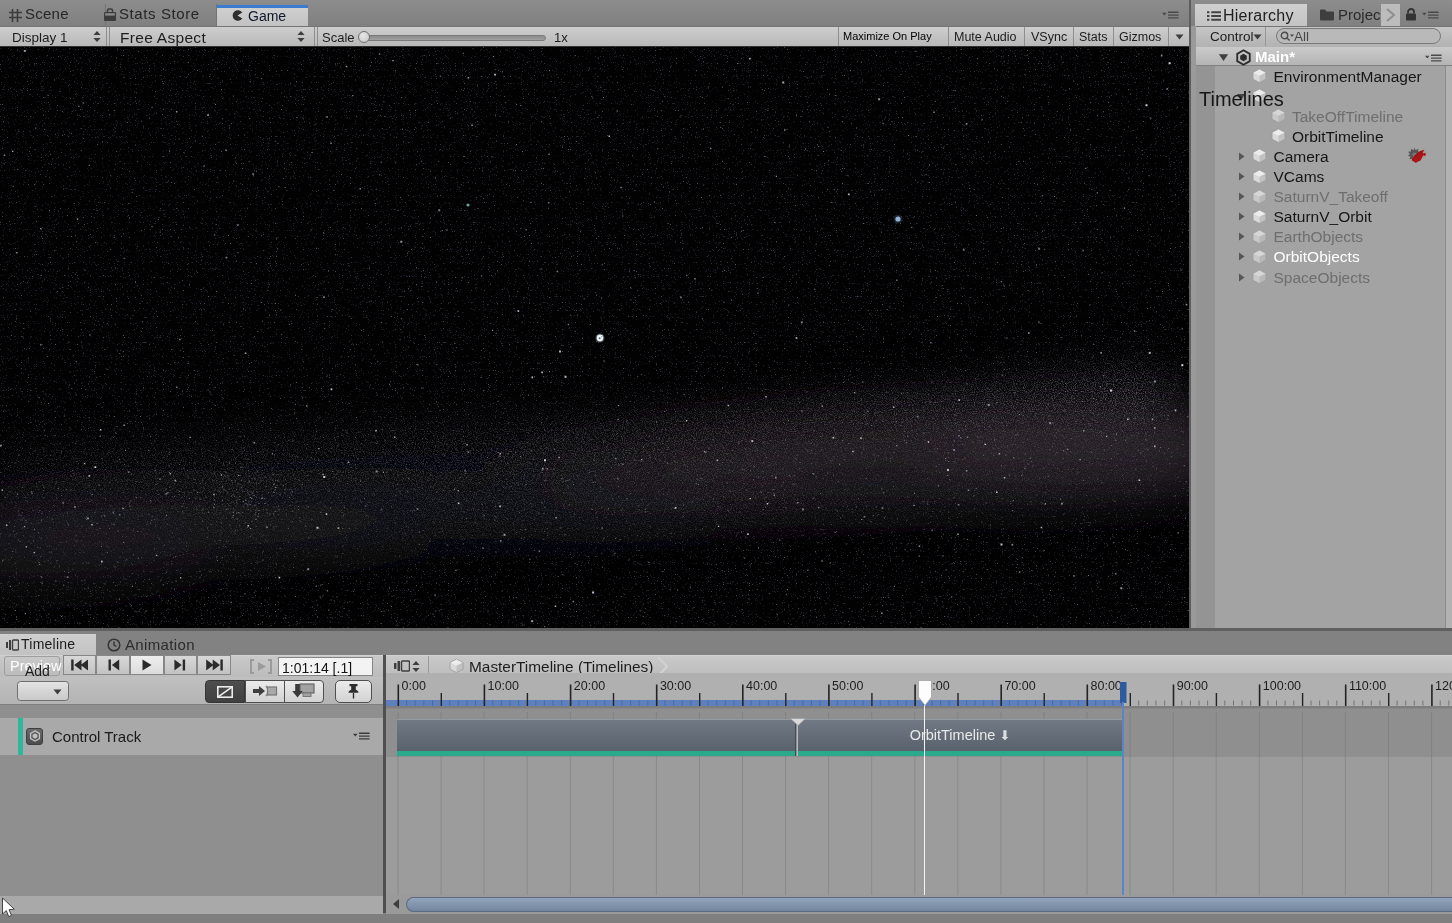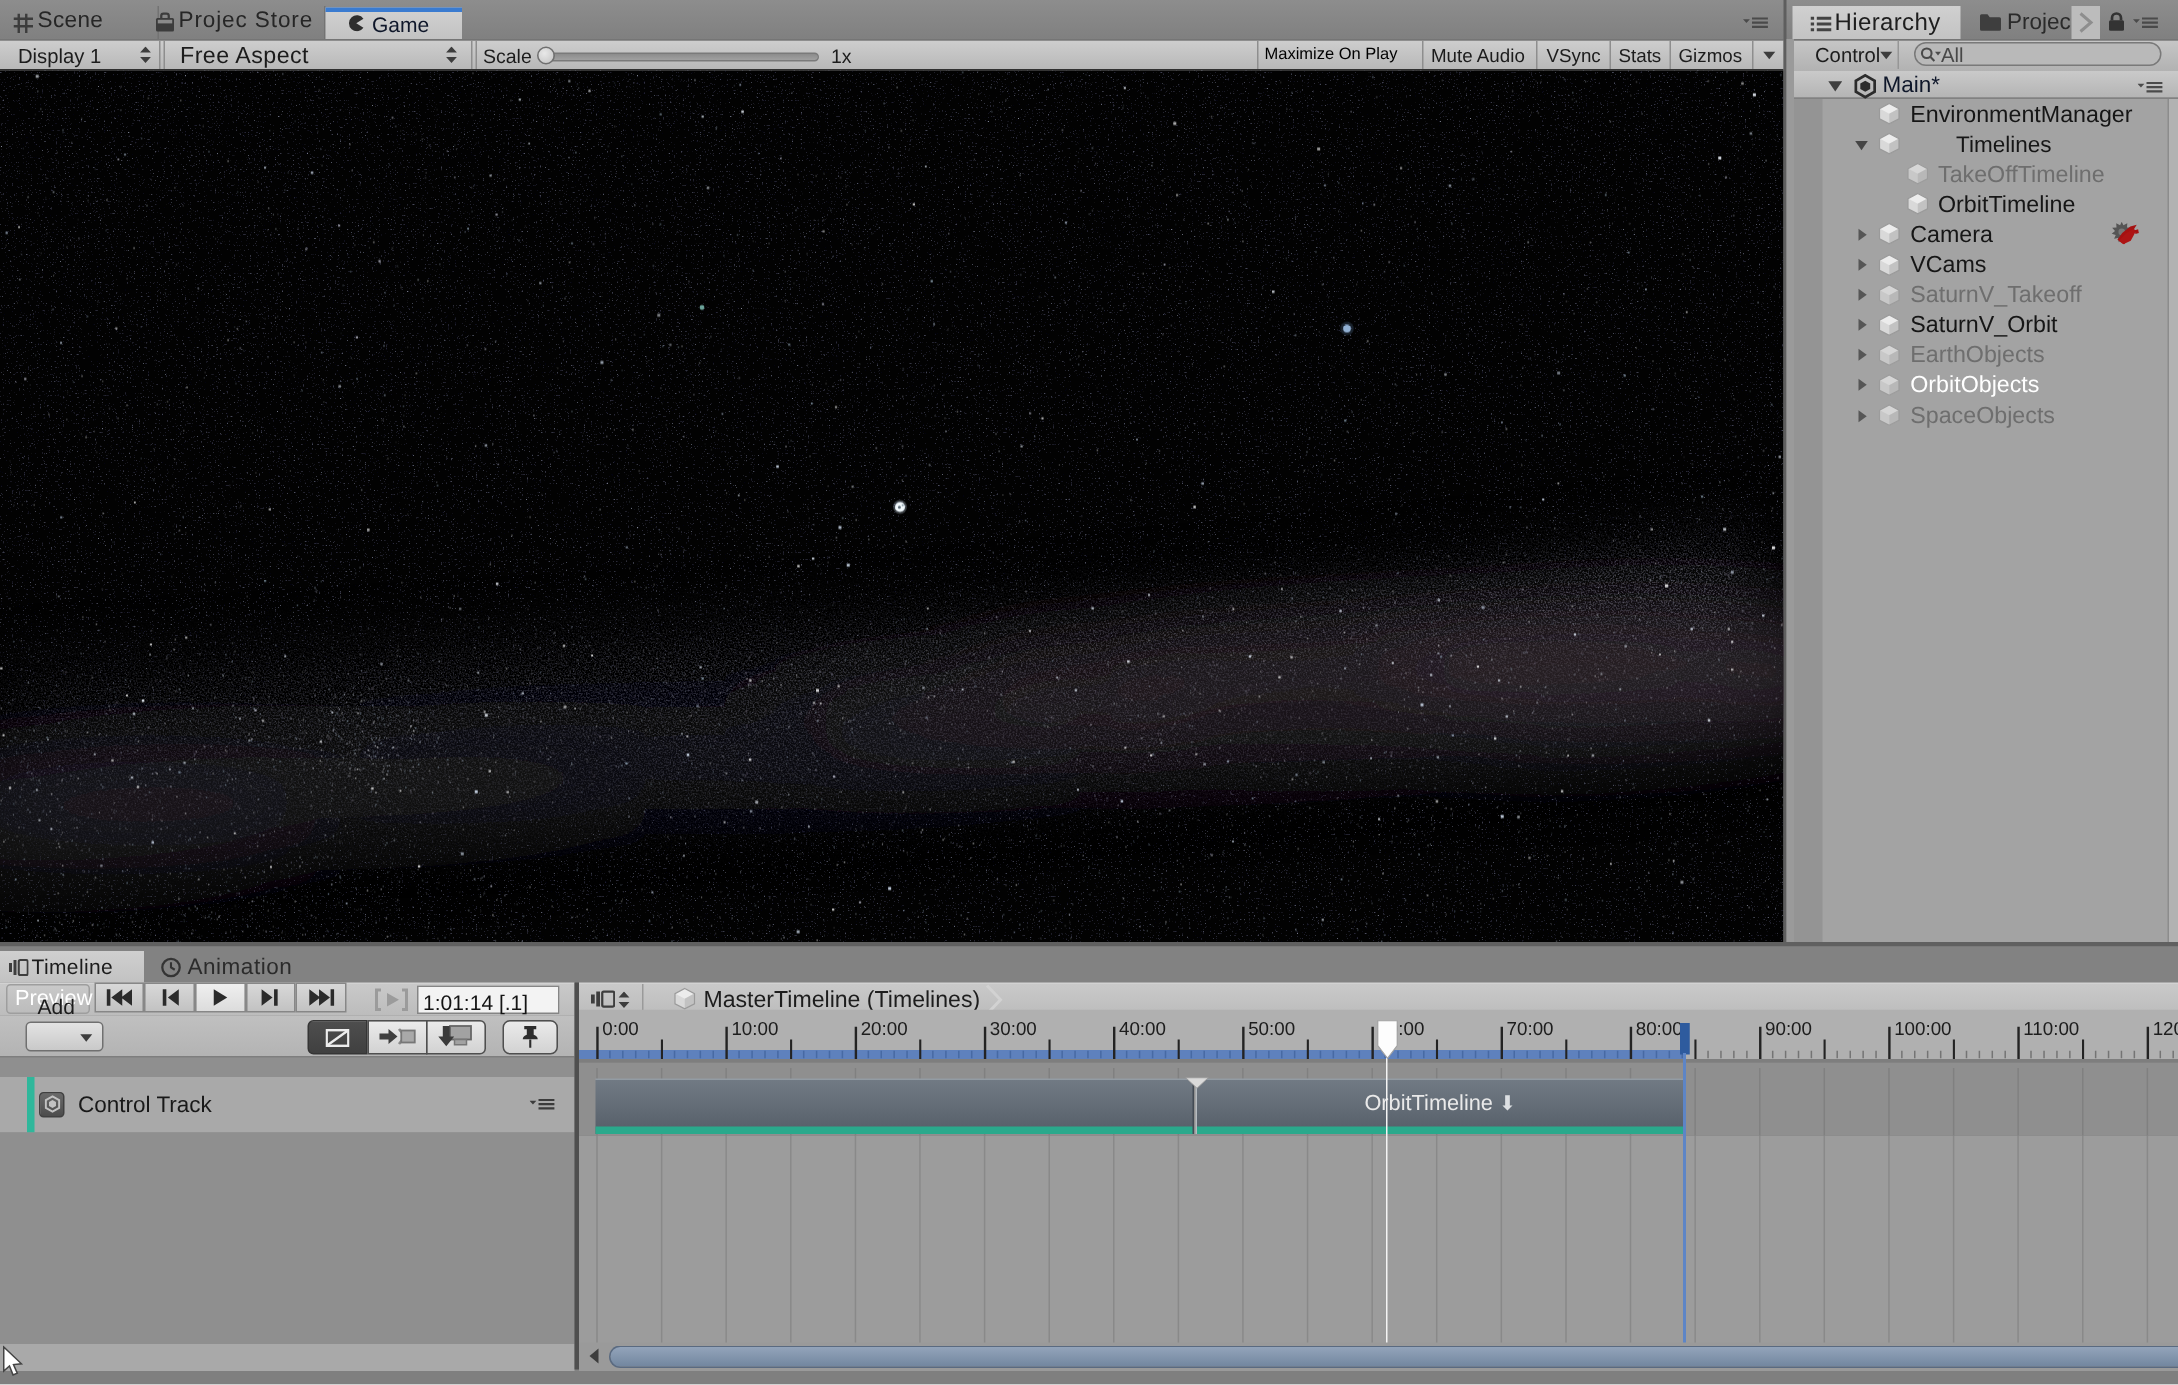--- a/index.html
+++ b/index.html
@@ -10,21 +10,21 @@
 <svg class="a" style="left:9px;top:9px" width="13" height="13" viewBox="0 0 13 13">
       <path d="M3.5 0v13M8.5 0v13M0 3.5h13M0 8.5h13" stroke="#3c3c3c" stroke-width="1.6" fill="none"></path>
     </svg>
 <div class="txt" style="left:25px;top:5px;font-size:15px;letter-spacing:.25px;color:#262626">Scene</div>
 <div class="a" style="left:105px;top:4px;width:1px;height:22px;background:#737373"></div>
 <svg class="a" style="left:103px;top:8px" width="14" height="14" viewBox="0 0 14 14">
       <rect x="1" y="4" width="12" height="9" rx="1" fill="#3c3c3c"></rect>
       <path d="M4.5 4V2.5A1.5 1.5 0 0 1 6 1h2a1.5 1.5 0 0 1 1.5 1.5V4" stroke="#3c3c3c" stroke-width="1.5" fill="none"></path>
       <rect x="2.2" y="5.2" width="9.6" height="2.4" fill="#8a8a8a"></rect>
     </svg>
-<div class="txt" style="left:119px;top:5px;font-size:15px;letter-spacing:.6px;color:#262626">Projec Store</div>
+<div class="txt" style="left:119px;top:5px;font-size:15px;letter-spacing:.6px;color:#262626">Stats Store</div>
 <div class="a" style="left:216px;top:4px;width:1px;height:22px;background:#737373"></div>
 <div class="a" style="left:217px;top:5px;width:91px;height:21px;background:linear-gradient(#d2d2d2,#c2c2c2)"></div>
 <div class="a" style="left:217px;top:5px;width:91px;height:3px;background:#3a7bd0"></div>
 <svg class="a" style="left:231.5px;top:10px" width="11" height="11" viewBox="0 0 11 11">
       <path d="M10.3 2.5A5.3 5.3 0 1 0 10.3 8.5L5.5 5.5z" fill="#2e2e2e"></path>
     </svg>
 <div class="txt" style="left:248px;top:8px;font-size:14px;color:#0f172a">Game</div>
 <svg class="a" style="left:1162px;top:10px" width="17" height="10" viewBox="0 0 17 10">
       <path d="M0 2.8 4.6 2.8 2.3 5.4z" fill="#4a4a4a"></path>
       <path d="M6 1.6h10.6v1.4H6zM6 4.4h10.6v1.4H6zM6 7.2h10.6v1.4H6z" fill="#4a4a4a"></path>
@@ -612,42 +612,42 @@
       <path d="M10 3.5h4l-2 2.5z" fill="#4a4a4a"></path>
     </svg>
 <div class="txt" style="left:1294px;top:29px;font-size:13.5px;color:#484848">All</div>
 <svg class="a" style="left:1218px;top:51.5px" width="11" height="11" viewBox="0 0 10 10">
       <path d="M0.8 2 9.2 2 5 8.2z" fill="#3f3f3f"></path>
     </svg>
 <svg class="a" style="left:1235px;top:48.5px" width="17" height="17" viewBox="0 0 16 16">
       <path d="M8 1.2 13.9 4.6v6.8L8 14.8 2.1 11.4V4.6z" fill="none" stroke="#2c2c2c" stroke-width="1.7"></path>
       <path d="M8 4.5 11.1 6.3v3.4L8 11.5 4.9 9.7V6.3z" fill="#2c2c2c"></path>
     </svg>
-<div class="txt" style="left:1255px;top:48px;font-size:15px;font-weight:normal;color:#0f172a">Main*</div>
+<div class="txt" style="left:1255px;top:48px;font-size:15px;font-weight:bold;color:#ffffff">Main*</div>
 <svg class="a" style="left:1425px;top:53px" width="17" height="10" viewBox="0 0 17 10">
       <path d="M0 2.8 4.6 2.8 2.3 5.4z" fill="#4a4a4a"></path>
       <path d="M6 1.6h10.6v1.4H6zM6 4.4h10.6v1.4H6zM6 7.2h10.6v1.4H6z" fill="#4a4a4a"></path>
     </svg>
 <svg class="a" style="left:1252px;top:68.0px;opacity:1.0" width="16" height="16" viewBox="0 0 16 16">
       <path d="M7.5 1 14 4.4v6.8L7.5 14.6 1 11.2V4.4z" fill="#d9d9d9"></path>
       <path d="M7.5 1 14 4.4 7.5 7.8 1 4.4z" fill="#ececec"></path>
       <path d="M7.5 7.8 14 4.4v6.8L7.5 14.6z" fill="#c2c2c2"></path>
       <path d="M7.5 1 14 4.4v6.8L7.5 14.6 1 11.2V4.4z" fill="none" stroke="#9a9a9a" stroke-width=".8"></path>
     </svg>
 <div class="txt" style="left:1273.5px;top:67.5px;font-size:15.5px;color:#161616">EnvironmentManager</div>
 <svg class="a" style="left:1236px;top:92.1px" width="10" height="10" viewBox="0 0 10 10">
       <path d="M0.8 2 9.2 2 5 8.2z" fill="#454545"></path>
     </svg>
 <svg class="a" style="left:1252px;top:88.1px;opacity:1.0" width="16" height="16" viewBox="0 0 16 16">
       <path d="M7.5 1 14 4.4v6.8L7.5 14.6 1 11.2V4.4z" fill="#d9d9d9"></path>
       <path d="M7.5 1 14 4.4 7.5 7.8 1 4.4z" fill="#ececec"></path>
       <path d="M7.5 7.8 14 4.4v6.8L7.5 14.6z" fill="#c2c2c2"></path>
       <path d="M7.5 1 14 4.4v6.8L7.5 14.6 1 11.2V4.4z" fill="none" stroke="#9a9a9a" stroke-width=".8"></path>
     </svg>
-<div class="txt" style="left:1304px;top:87.6px;font-size:15px;color:#161616">Timelines</div>
+<div class="txt" style="left:1199px;top:87.6px;font-size:20px;color:#161616">Timelines</div>
 <svg class="a" style="left:1271px;top:108.2px;opacity:0.7" width="16" height="16" viewBox="0 0 16 16">
       <path d="M7.5 1 14 4.4v6.8L7.5 14.6 1 11.2V4.4z" fill="#d9d9d9"></path>
       <path d="M7.5 1 14 4.4 7.5 7.8 1 4.4z" fill="#ececec"></path>
       <path d="M7.5 7.8 14 4.4v6.8L7.5 14.6z" fill="#c2c2c2"></path>
       <path d="M7.5 1 14 4.4v6.8L7.5 14.6 1 11.2V4.4z" fill="none" stroke="#9a9a9a" stroke-width=".8"></path>
     </svg>
 <div class="txt" style="left:1292px;top:107.7px;font-size:15.5px;color:#6e6e6e">TakeOffTimeline</div>
 <svg class="a" style="left:1271px;top:128.3px;opacity:1.0" width="16" height="16" viewBox="0 0 16 16">
       <path d="M7.5 1 14 4.4v6.8L7.5 14.6 1 11.2V4.4z" fill="#d9d9d9"></path>
       <path d="M7.5 1 14 4.4 7.5 7.8 1 4.4z" fill="#ececec"></path>

